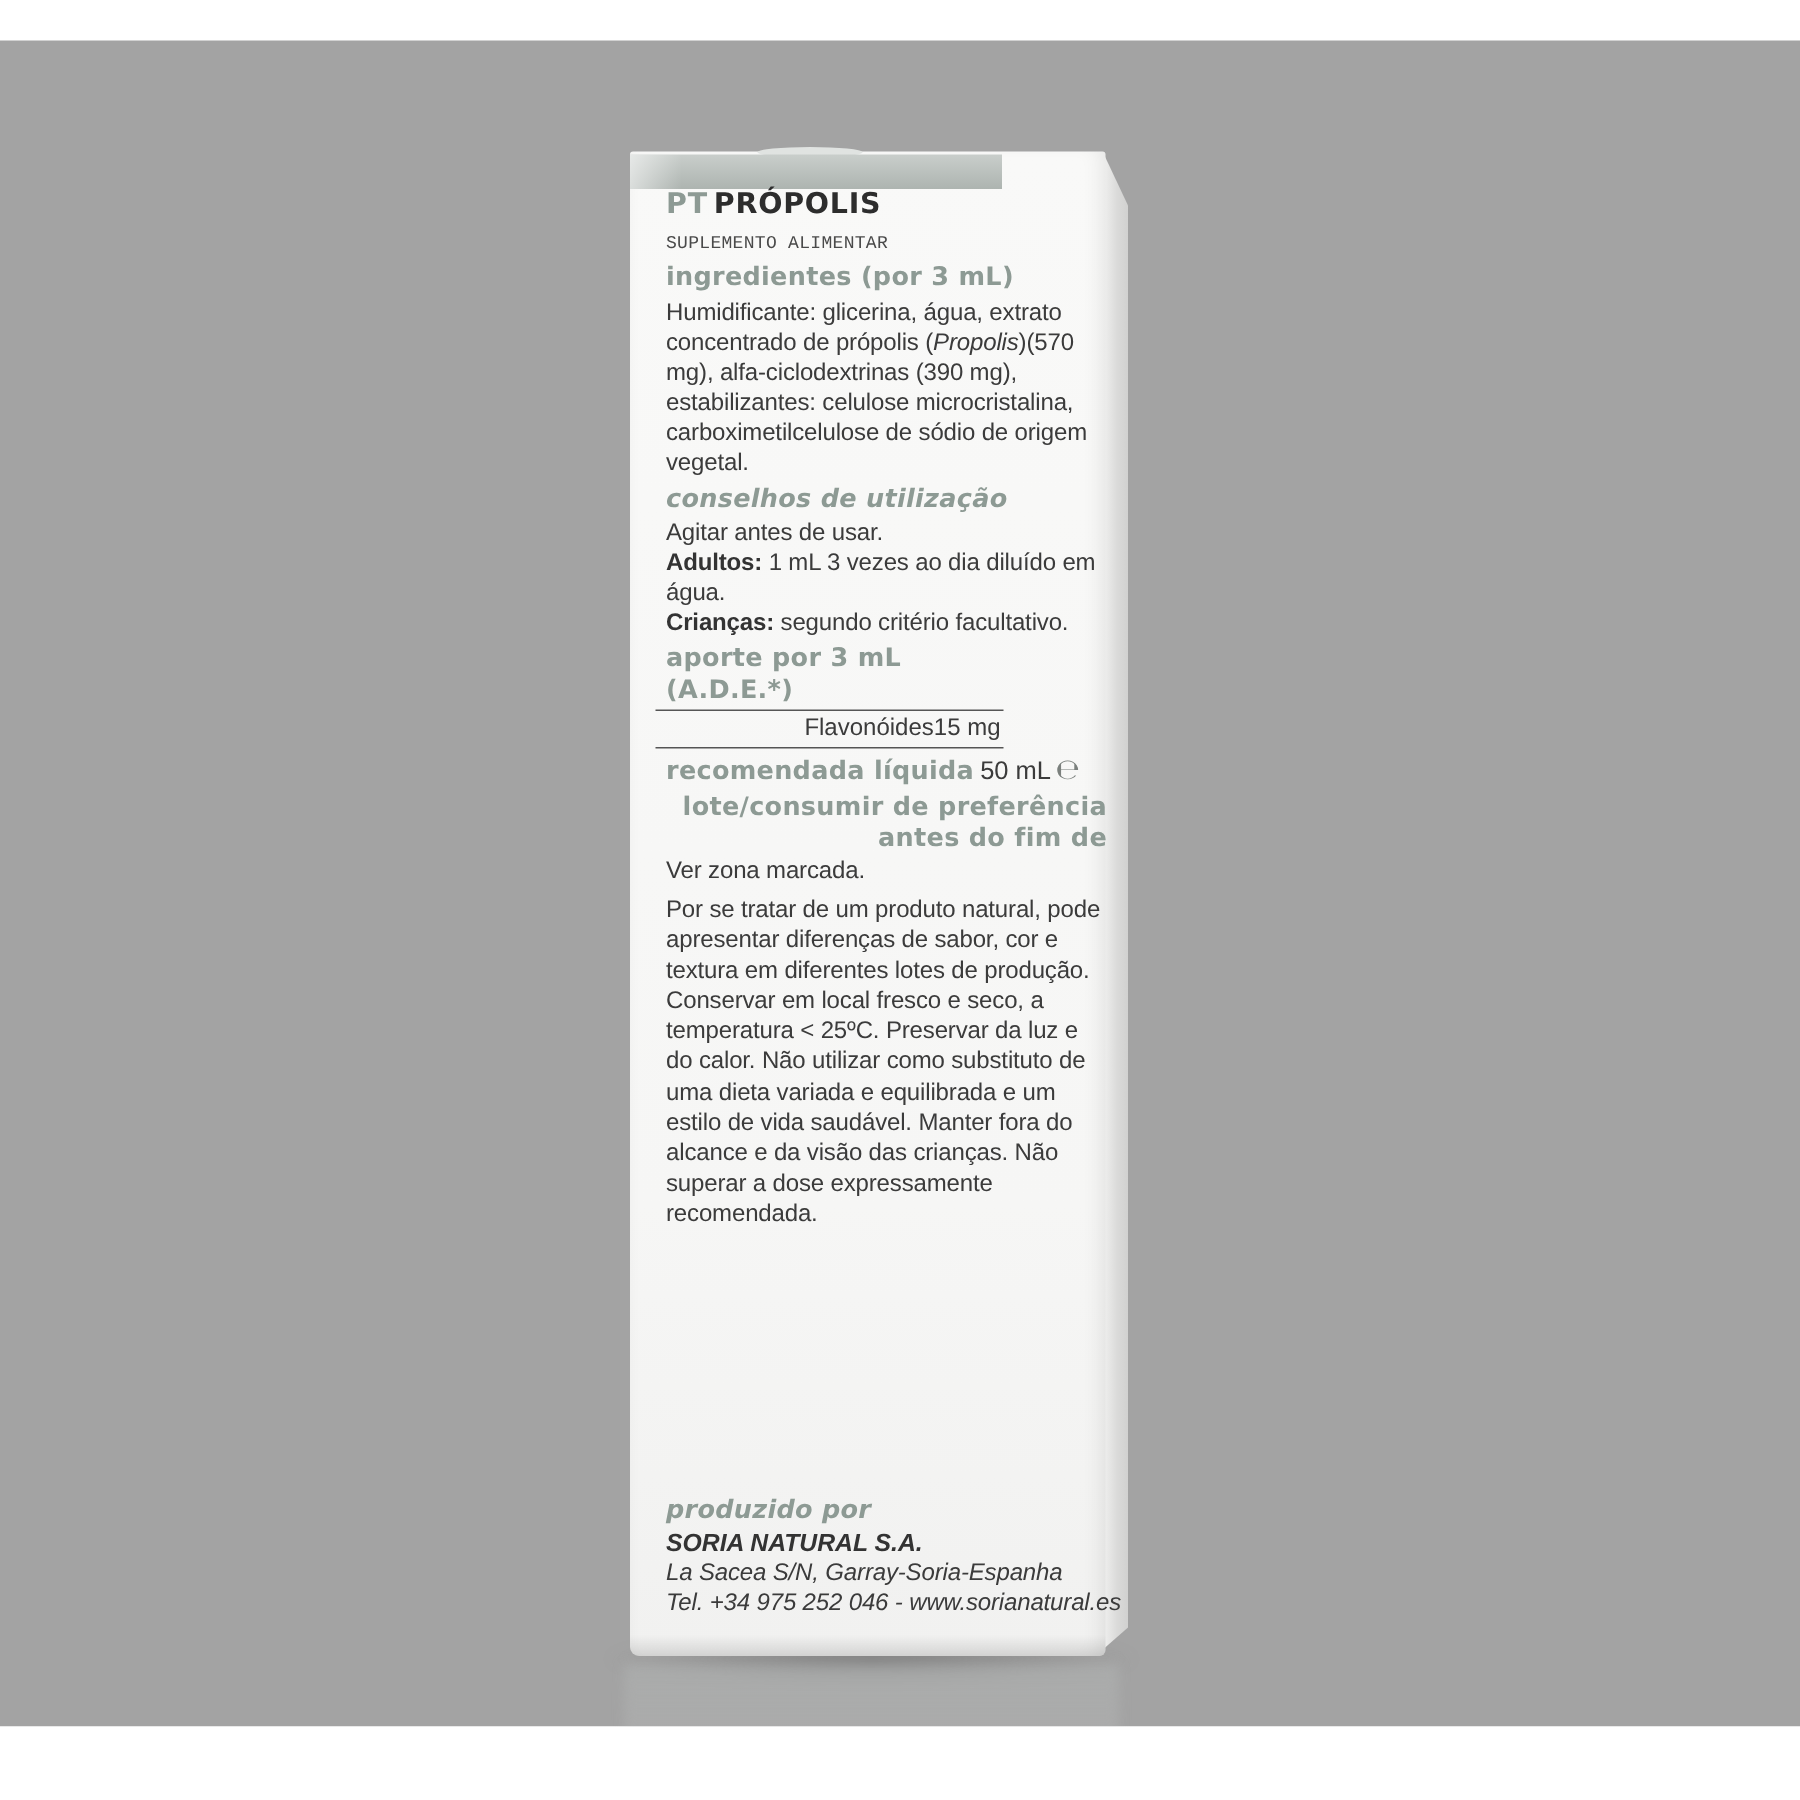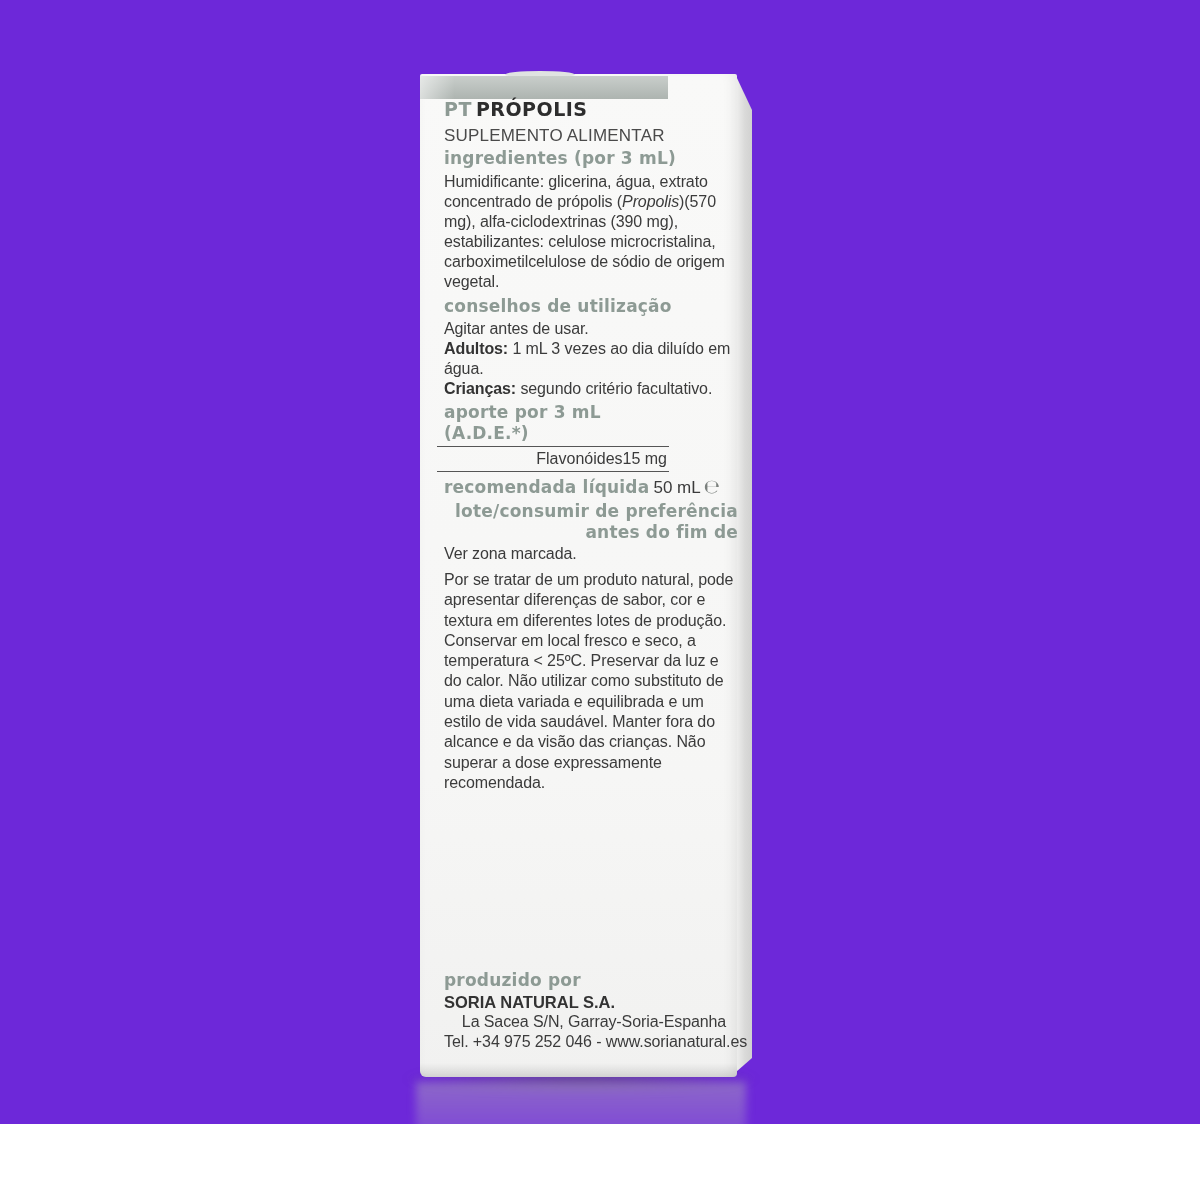--- a/index.html
+++ b/index.html
@@ -1,18 +1,18 @@
 <!DOCTYPE html>
 <html><head>
 <meta charset="utf-8">
 <style>
   html,body { margin:0; padding:0; background:#ffffff; }
   .scene {
-    position:relative; width:1200px; height:1124px; background:#6d28d9;
-    overflow:hidden; font-family:"Liberation Sans", sans-serif;
+    position:relative; width:1200px; height:1124px; background:#a3a3a3;
+    overflow:hidden; font-family:"Liberation Sans", sans-serif;margin-top:27px;
   }
   
   .floor-shadow {
     position:absolute; left:402px; top:1066px; width:358px; height:26px;
     background:radial-gradient(ellipse closest-side, rgba(90,90,90,.58), rgba(90,90,90,0));
     filter:blur(5px);
   }
   .reflection {
     position:absolute; left:416px; top:1082px; width:330px; height:105px;
     background:linear-gradient(to bottom, rgba(180,183,182,.45), rgba(212,214,213,.16) 55%, rgba(255,255,255,0));
@@ -45,29 +45,29 @@
       linear-gradient(180deg,#c9cecb 0%, #adb4b0 100%);
   }
   
   .content { position:absolute; left:24px; top:24px; width:294px; }
   .title {
     font-family:"DejaVu Sans", sans-serif; font-weight:bold; font-size:19px;
     letter-spacing:.5px; line-height:23px; margin-bottom:4px; color:#2d2d2d;
   }
   .title .lang { color:#8d9a94; margin-right:4px; }
   .subtitle {
-    font-family:Liberation Sans, sans-serif; font-size:17px; line-height:21px;
+    font-family:Liberation Mono, monospace; font-size:12px; line-height:21px;
     color:#4a4a4a; letter-spacing:.2px;
   }
   .h-green {
     font-family:"DejaVu Sans", sans-serif; font-weight:bold; font-size:17px;
     line-height:21px; color:#8d9a94; letter-spacing:.2px;
   }
   .h-ing  { margin:2px 0 3px; }
-  .h-usage{ margin:4px 0 2px; }
+  .h-usage{ margin:4px 0 2px;font-style:italic; }
   .h-lot  { margin-top:2px;text-align:right; }
   .body {
     font-size:16px; line-height:20px; letter-spacing:-.1px;
     color:#3b3b3b; margin:0;
   }
   .body b { font-weight:bold; color:#333333; }
   .ntable { width:232px; margin:3px 0 0 -7px; }
   .ntable .h-green { padding-left:7px; margin-bottom:2px; }
   .nrow {
     display:flex; justify-content:flex-end; align-items:center;
@@ -75,24 +75,24 @@
     padding:3px 2px 3px 7px; font-size:16px; color:#3b3b3b;
   }
   .note { margin-top:6px; }
   .nq { margin-top:3px; line-height:22px; white-space:nowrap; }
   .nq .nq-val { font-size:17px; color:#3b3b3b; margin-left:4px; }
   .nq .nq-e {
     font-family:"DejaVu Sans", sans-serif; font-size:19px; color:#7b807d; margin-left:3px;
   }
   .lot-text { margin-top:1px; }
   .notice { margin-top:6px; line-height:20.3px; }
-  .producer { position:absolute; left:24px; top:896px; width:300px; }
+  .producer { position:absolute; left:24px; top:896px; width:300px;font-style:italic; }
   .producer .h-green { margin-bottom:1px; }
   .producer .company { font-weight:bold; font-size:16.5px; line-height:20px; color:#333333; }
-  .producer .line { font-size:16px; line-height:20px; color:#3b3b3b; white-space:nowrap; letter-spacing:-.1px;text-align:center; }
+  .producer .line { font-size:16px; line-height:20px; color:#3b3b3b; white-space:nowrap; letter-spacing:-.1px; }
 </style>
 </head>
 <body>
 
 <div class="scene">
 
   <div class="floor-shadow"></div>
   <div class="reflection"></div>
   <div class="box-side"></div>
 

